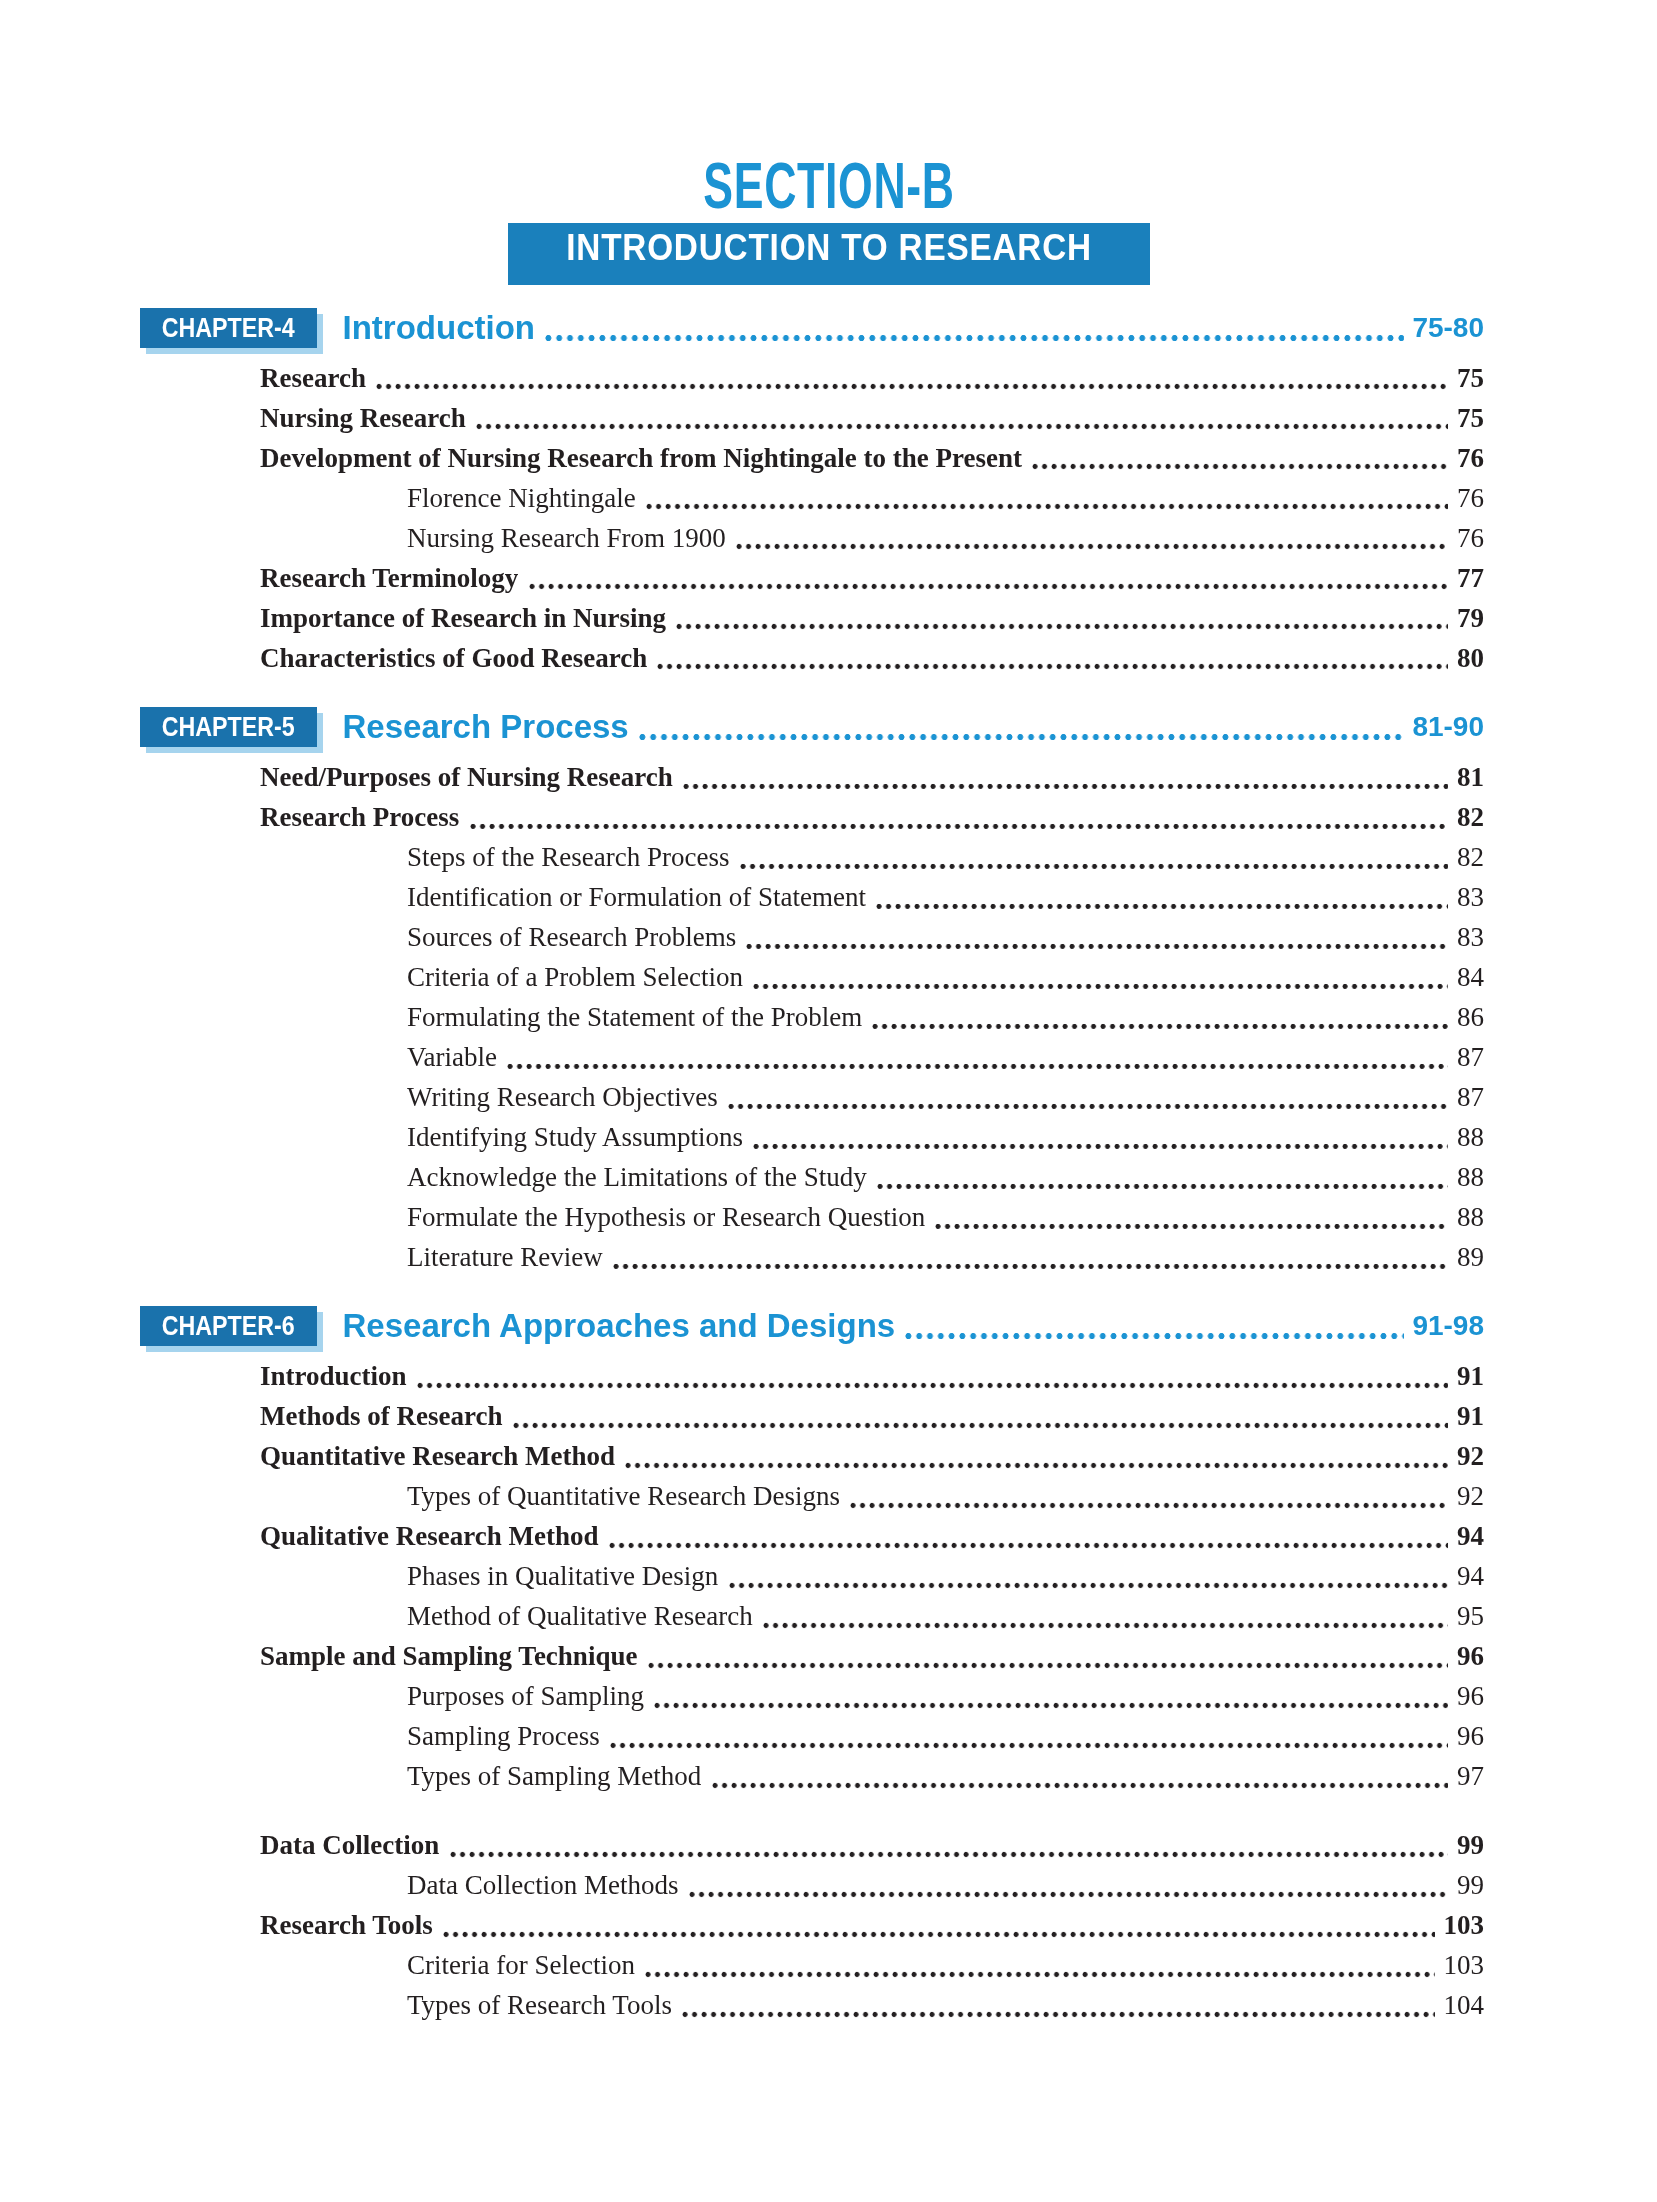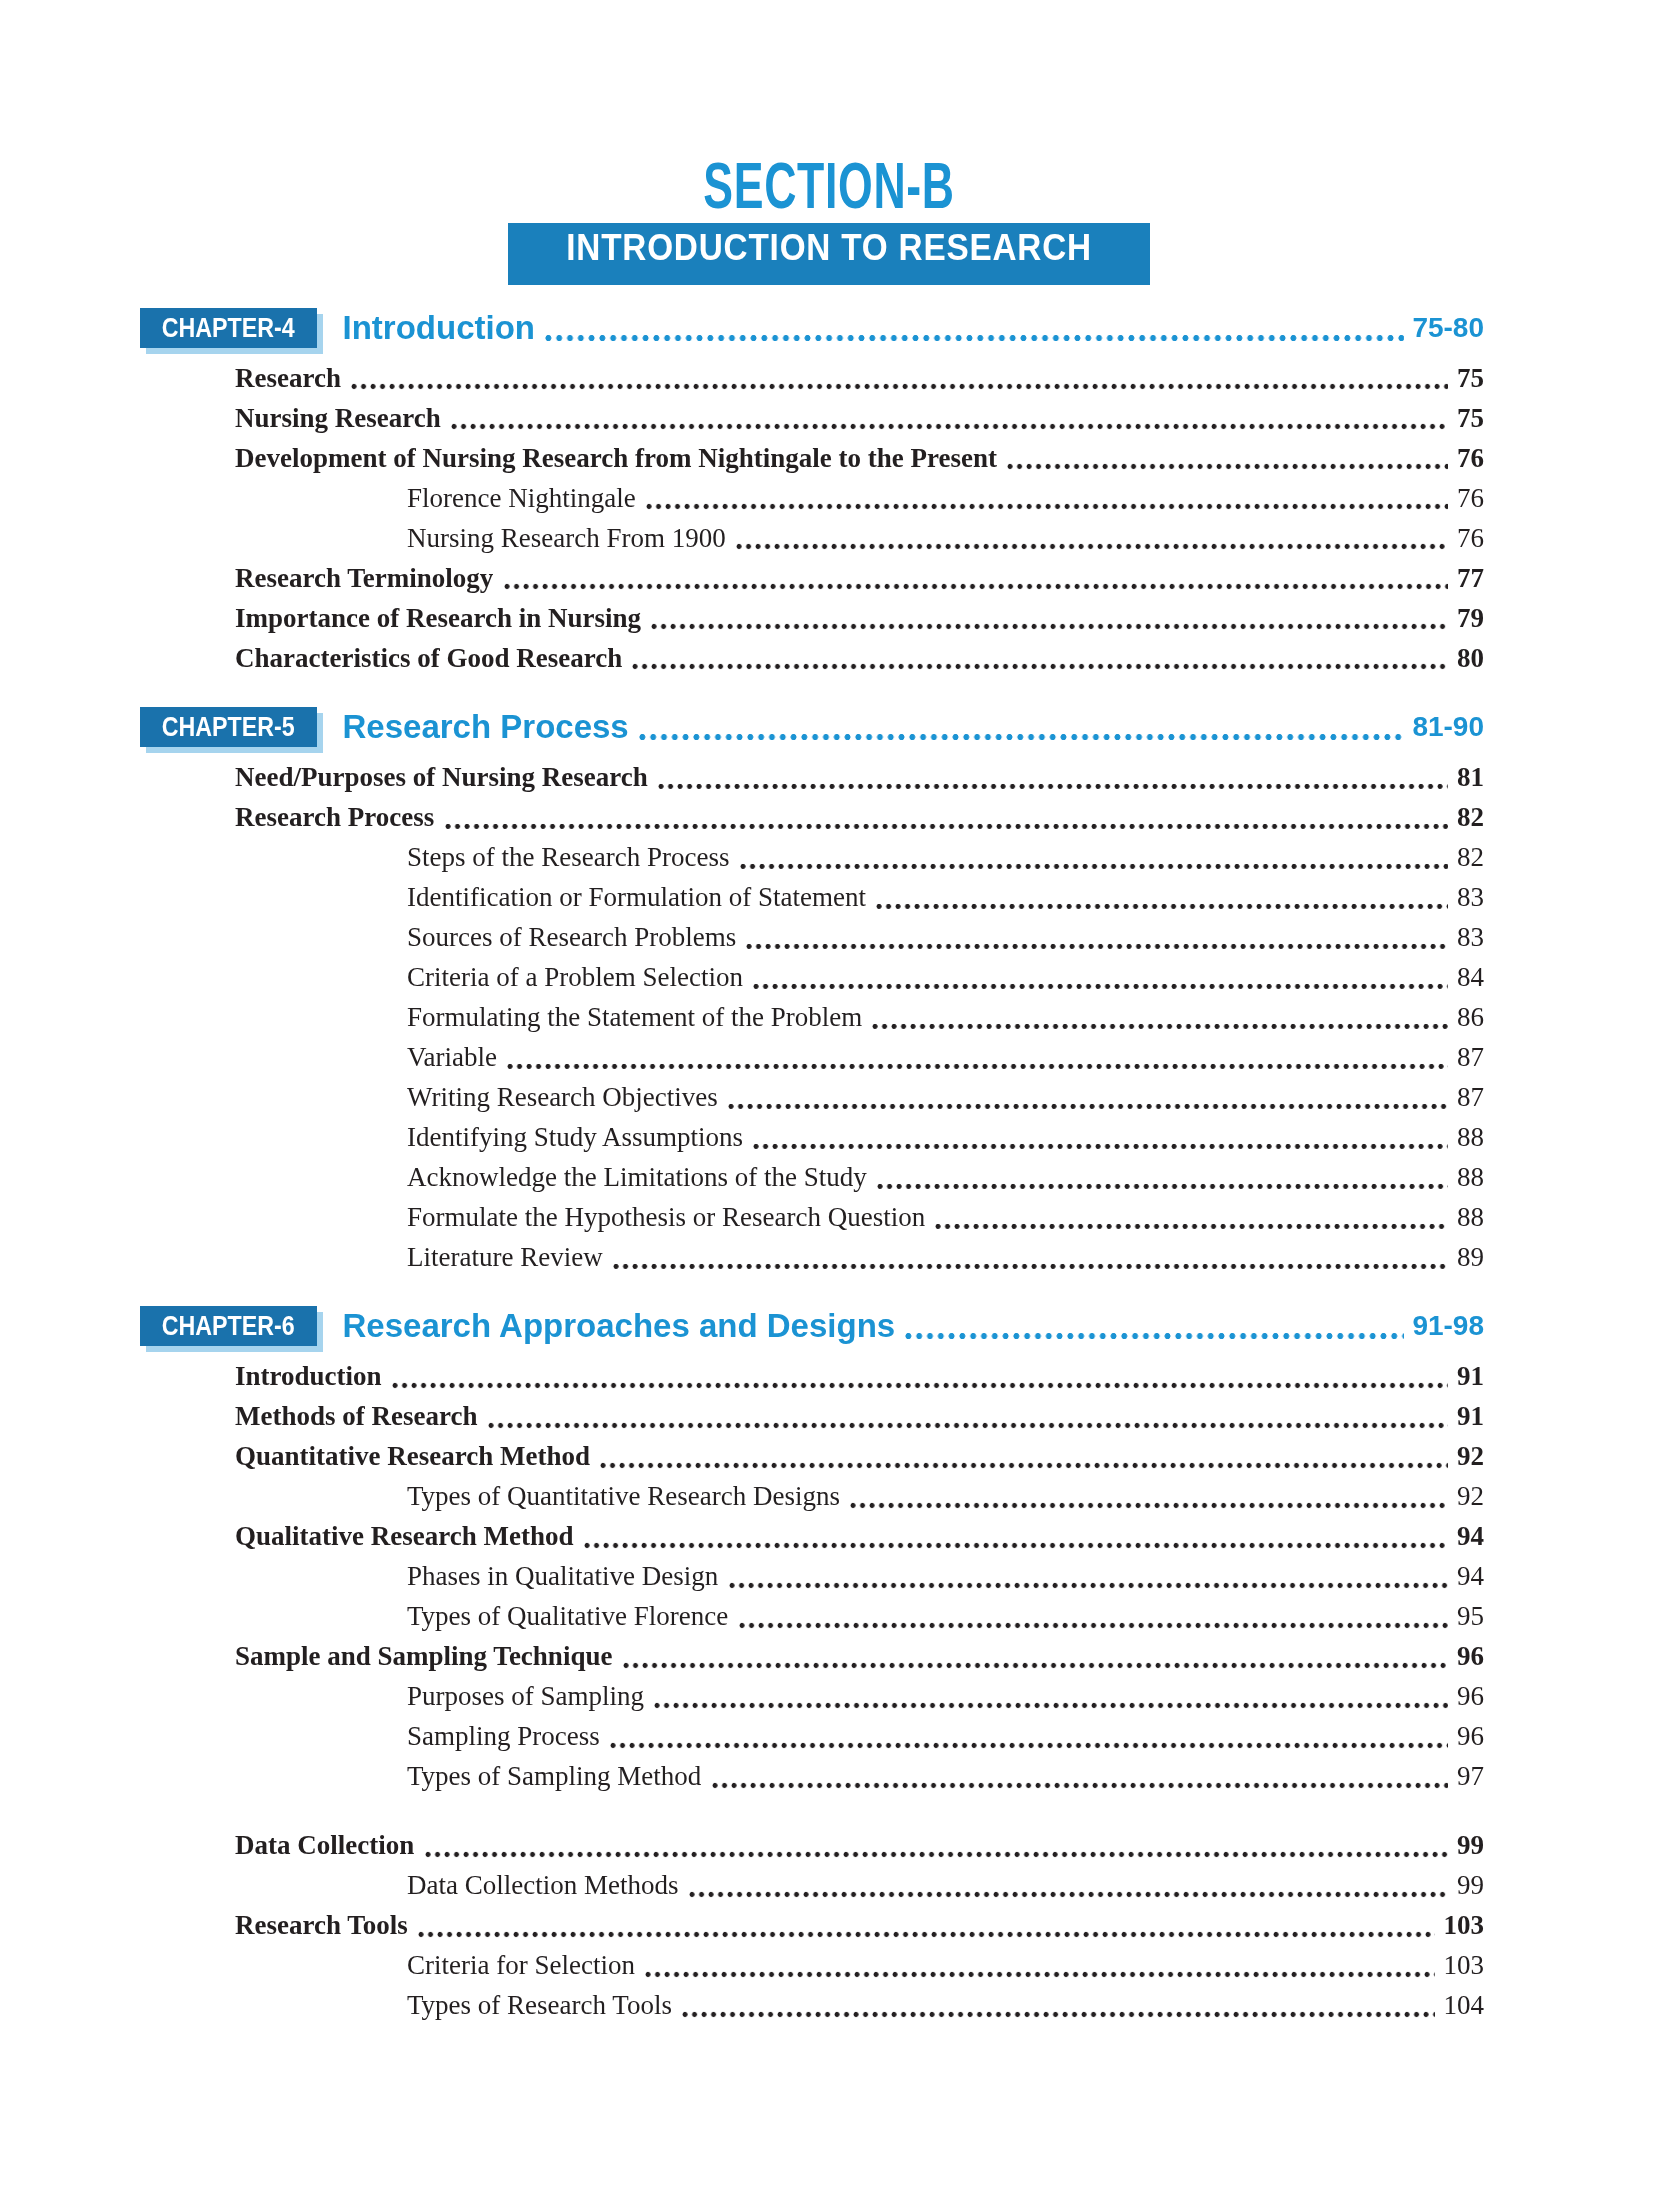--- a/index.html
+++ b/index.html
@@ -120,21 +120,21 @@
   .entry{
     display:flex;
     align-items:baseline;
     height:40px;
     font-size:27px;
     line-height:40px;
     color:var(--ink);
   }
   .entry .entry-label{flex:none;white-space:nowrap;}
   .entry .entry-page{flex:none;white-space:nowrap;text-align:right;}
-  .entry.level1{margin-left:95px;font-weight:700;}
+  .entry.level1{margin-left:120px;font-weight:700;}
   .entry.level2{margin-left:267px;font-weight:400;}
   .entry .leader{color:var(--ink);}
 </style>
 </head>
 <body>
 
 <div class="page">
 
   <div class="section-head">
     <div class="section-title">SECTION-B</div>
@@ -334,21 +334,21 @@
     <span class="entry-page">94</span>
   </div>
 
   <div class="entry level2">
     <span class="entry-label">Phases in Qualitative Design</span>
     <span class="leader"></span>
     <span class="entry-page">94</span>
   </div>
 
   <div class="entry level2">
-    <span class="entry-label">Types of Qualitative Florence</span>
+    <span class="entry-label">Method of Qualitative Research</span>
     <span class="leader"></span>
     <span class="entry-page">95</span>
   </div>
 
   <div class="entry level1">
     <span class="entry-label">Sample and Sampling Technique</span>
     <span class="leader"></span>
     <span class="entry-page">96</span>
   </div>
 

